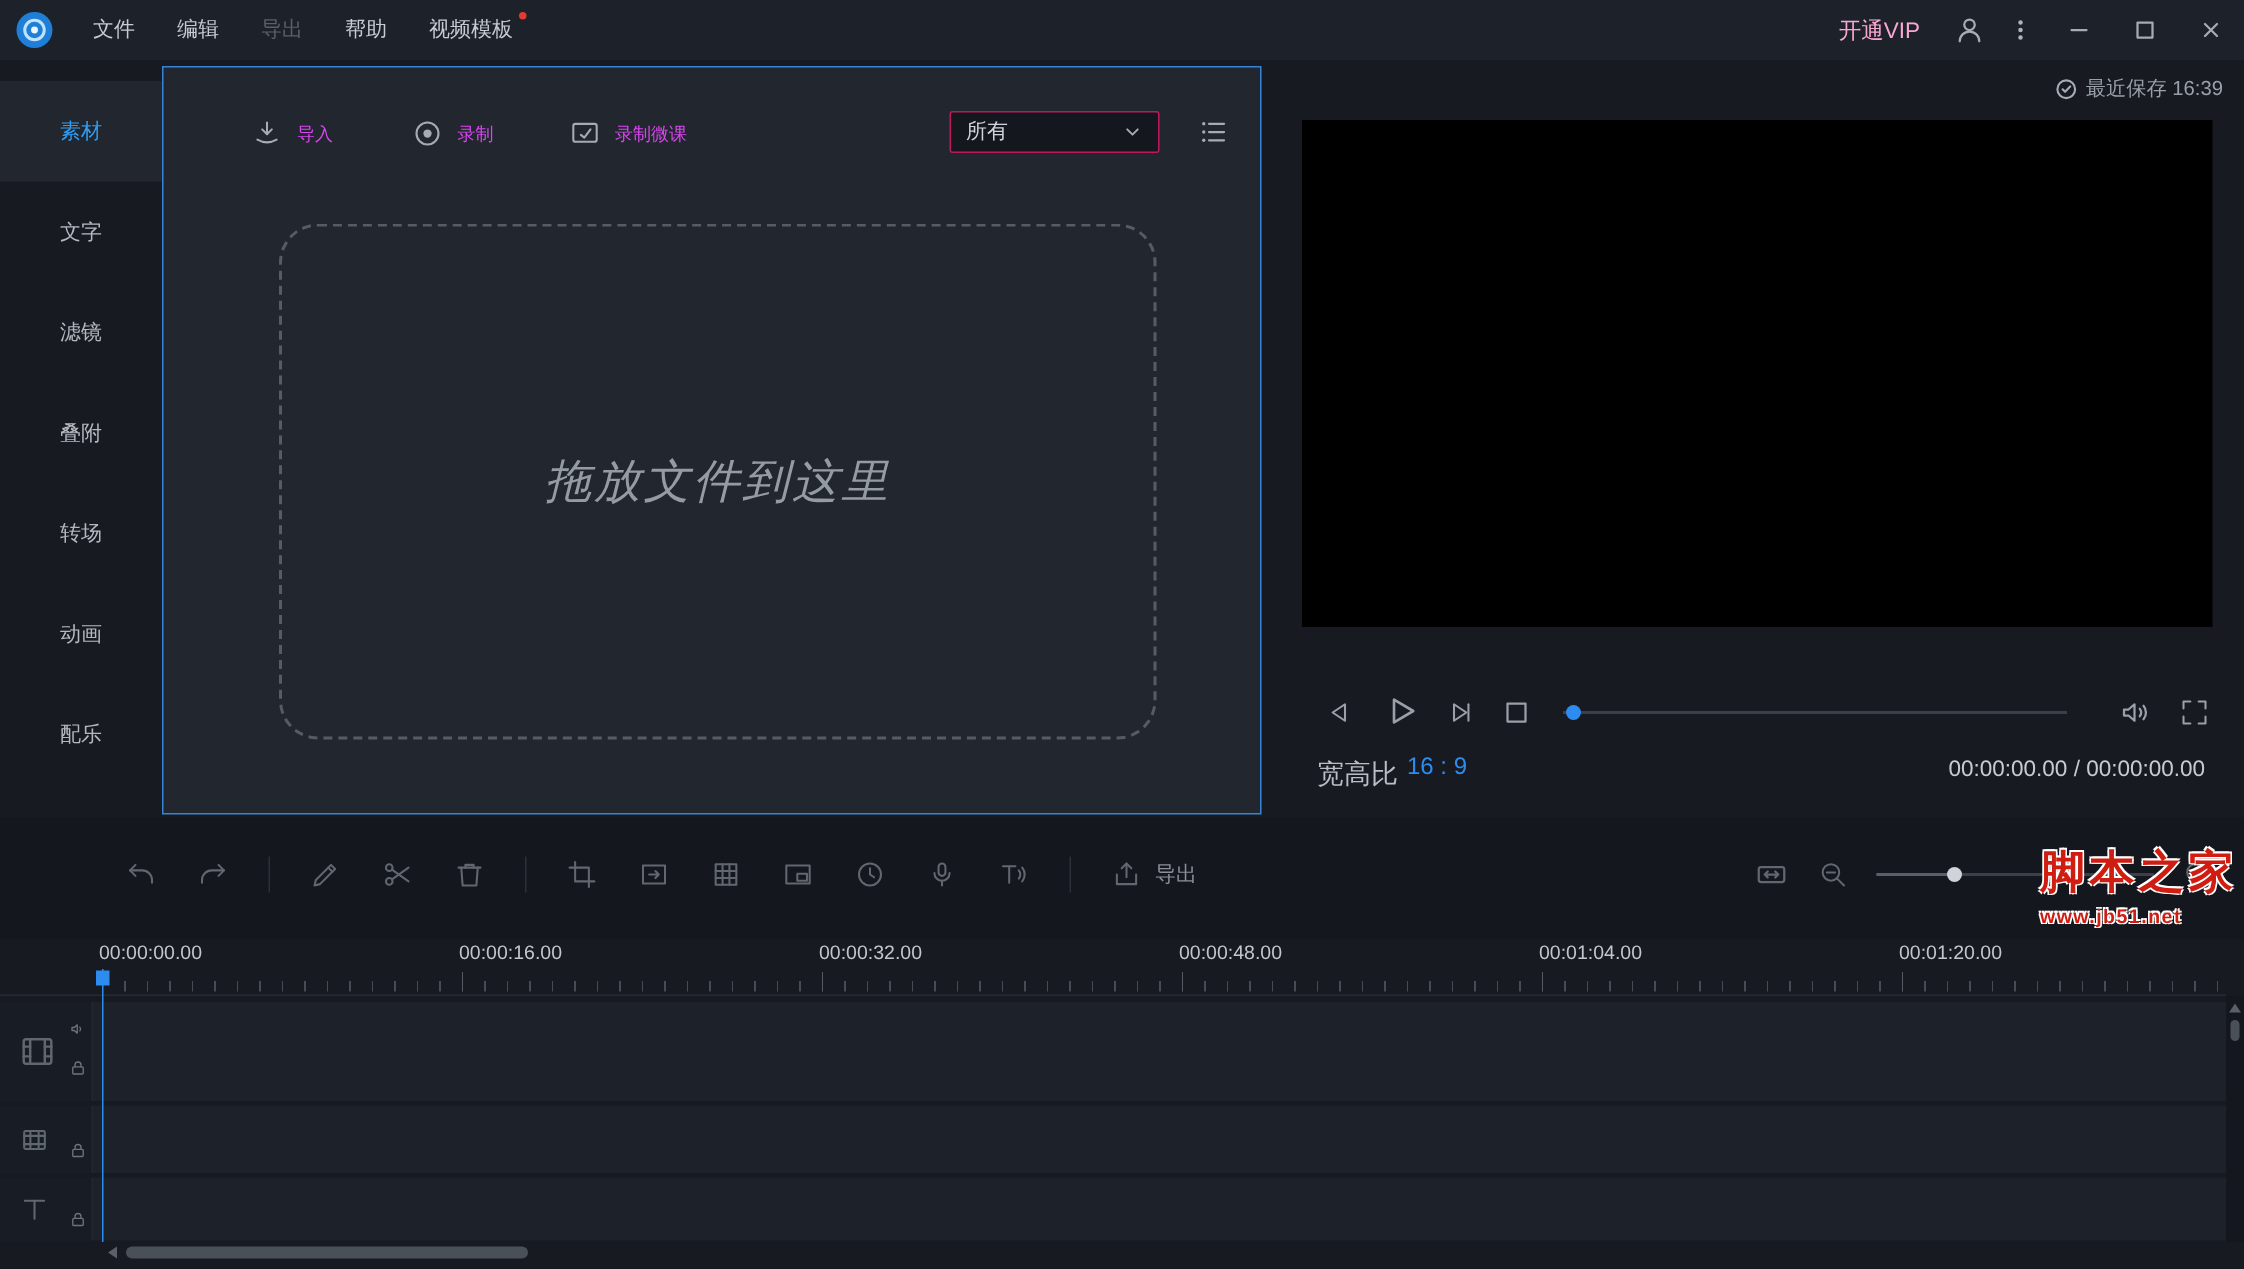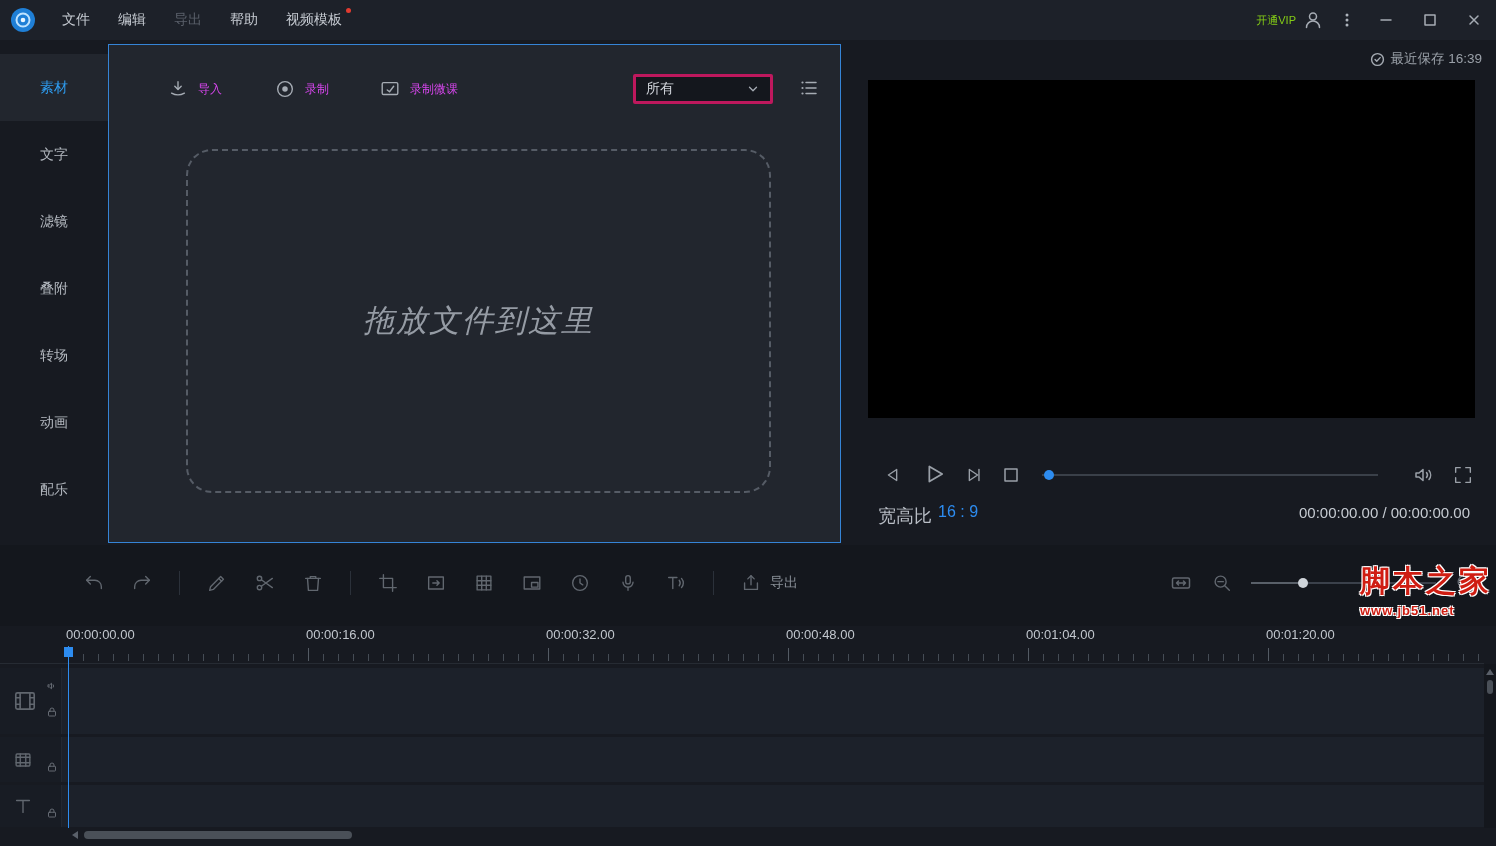--- a/index.html
+++ b/index.html
@@ -16,37 +16,37 @@
   .titlebar{position:absolute;top:0;left:0;right:0;height:40px;background:#1d2129;
     display:flex;align-items:center;z-index:10}
   .logo{margin:0 12px 0 10px;cursor:pointer}
   .menus{display:flex;align-items:center;height:100%}
   .menu-item{padding:0 14px;font-size:14px;color:#c6cbd2;height:100%;display:flex;align-items:center;cursor:pointer}
   .menu-item.disabled{color:#5a606a;cursor:default}
   .menu-item.badge{position:relative}
   .menu-item.badge::after{content:"";position:absolute;top:8px;right:5px;width:5px;height:5px;border-radius:50%;background:#e23b30}
   .title-center{position:absolute;left:400px;right:400px;text-align:center;font-size:16px;color:#ccd1d8;pointer-events:none}
   .tb-right{margin-left:auto;display:flex;align-items:center;height:100%}
-  .vip{color:#84cc16;font-size:11px;margin-right:0;cursor:pointer}
+  .vip{color:#f9a8d4;font-size:15px;margin-right:16px;cursor:pointer}
   .tb-icon{width:34px;height:40px;display:flex;align-items:center;justify-content:center;cursor:pointer}
   .win-btn{width:44px;height:40px;display:flex;align-items:center;justify-content:center;cursor:pointer}
 
   
   .sidebar{position:absolute;left:0;top:44px;width:108px;height:500px;padding-top:10px}
   .side-item{height:67px;display:flex;align-items:center;justify-content:center;
     font-size:14px;color:#b4b9c0;cursor:pointer}
   .side-item.active{color:#2e9df2;background:#22262e}
 
   
   .material{position:absolute;left:108px;top:44px;width:733px;height:499px;
     background:#22262e;border:1px solid #3584d6}
   .mat-group{position:absolute;top:30px;height:28px;display:flex;align-items:center;gap:9px;cursor:pointer}
   .mat-label{font-size:12px;color:#d946ef;white-space:nowrap}
   .dropdown{position:absolute;left:524px;top:29px;width:140px;height:28px;background:#14171d;
-    border:3px solid #be185d;border-radius:2px;display:flex;align-items:center;
+    border:1px solid #be185d;border-radius:2px;display:flex;align-items:center;
     padding:12px 10px;cursor:pointer}
   .dropdown-value{flex:1;font-size:14px;color:#d0d4da}
   .listview{position:absolute;left:690px;top:33px;cursor:pointer}
   .dropzone{position:absolute;left:77px;top:104px;width:585px;height:344px;
     border:2px dashed #565c66;border-radius:26px;display:flex;align-items:center;justify-content:center}
   .dropzone-text{font-size:31px;font-style:italic;color:#959ba4;letter-spacing:2px}
 
   
   .saved{position:absolute;top:50px;right:14px;display:flex;align-items:center;gap:5px;
     font-size:13.5px;color:#9aa0a8}

